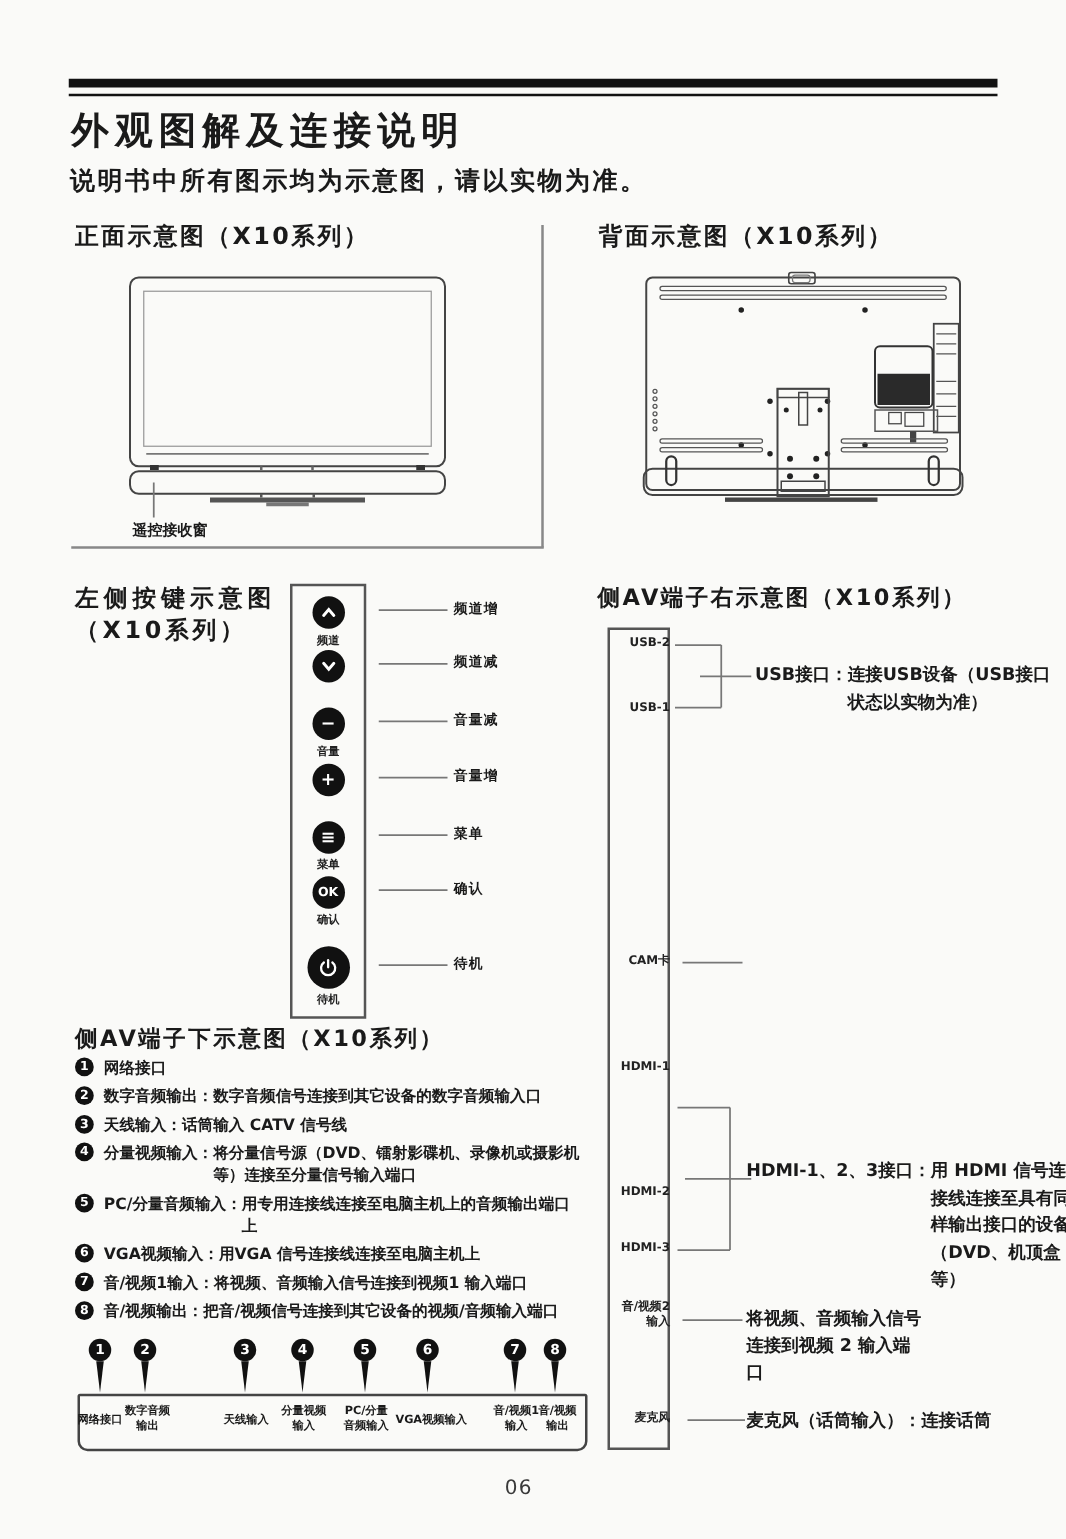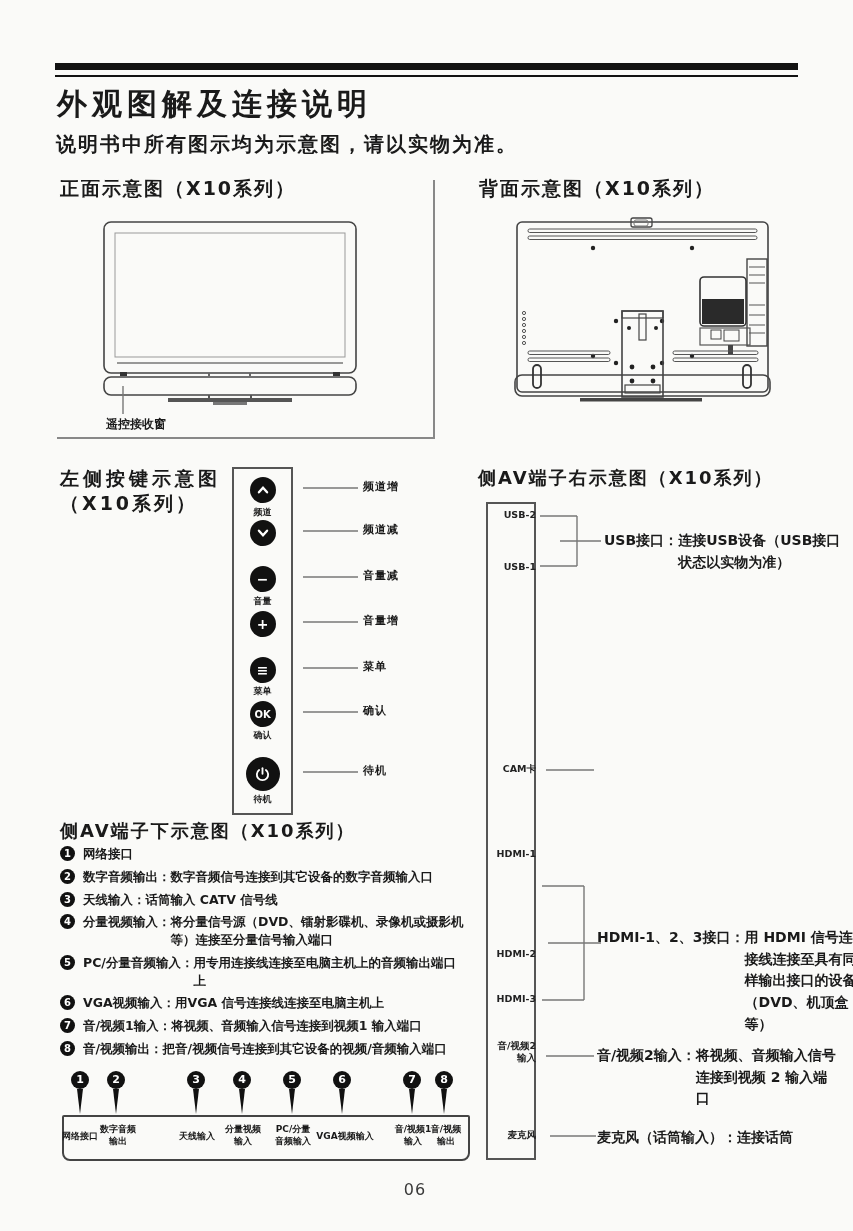--- a/index.html
+++ b/index.html
@@ -205,21 +205,20 @@
 
   <div class="anno" style="left:604px;top:530px;">
     <span class="term">USB接口：</span>
     <span class="desc" style="width:170px;">连接USB设备（USB接口状态以实物为准）</span>
   </div>
   <div class="anno" style="left:597px;top:927px;">
     <span class="term">HDMI-1、2、3接口：</span>
     <span class="desc" style="width:112px;">用 HDMI 信号连接线连接至具有同样输出接口的设备（DVD、机顶盒等）</span>
   </div>
   <div class="anno" style="left:597px;top:1045px;">
-    <span class="term">音/视频2输入：</span>
     <span class="desc" style="width:142px;">将视频、音频输入信号连接到视频 2 输入端口</span>
   </div>
   <div class="anno" style="left:597px;top:1127px;">
     <span class="term">麦克风（话筒输入）：</span>
     <span class="desc" style="width:200px;">连接话筒</span>
   </div>
 
   <div class="abs sec-h" style="left:60px;top:819px;font-size:18px;">侧AV端子下示意图（X10系列）</div>
 
   <div class="abs list">

